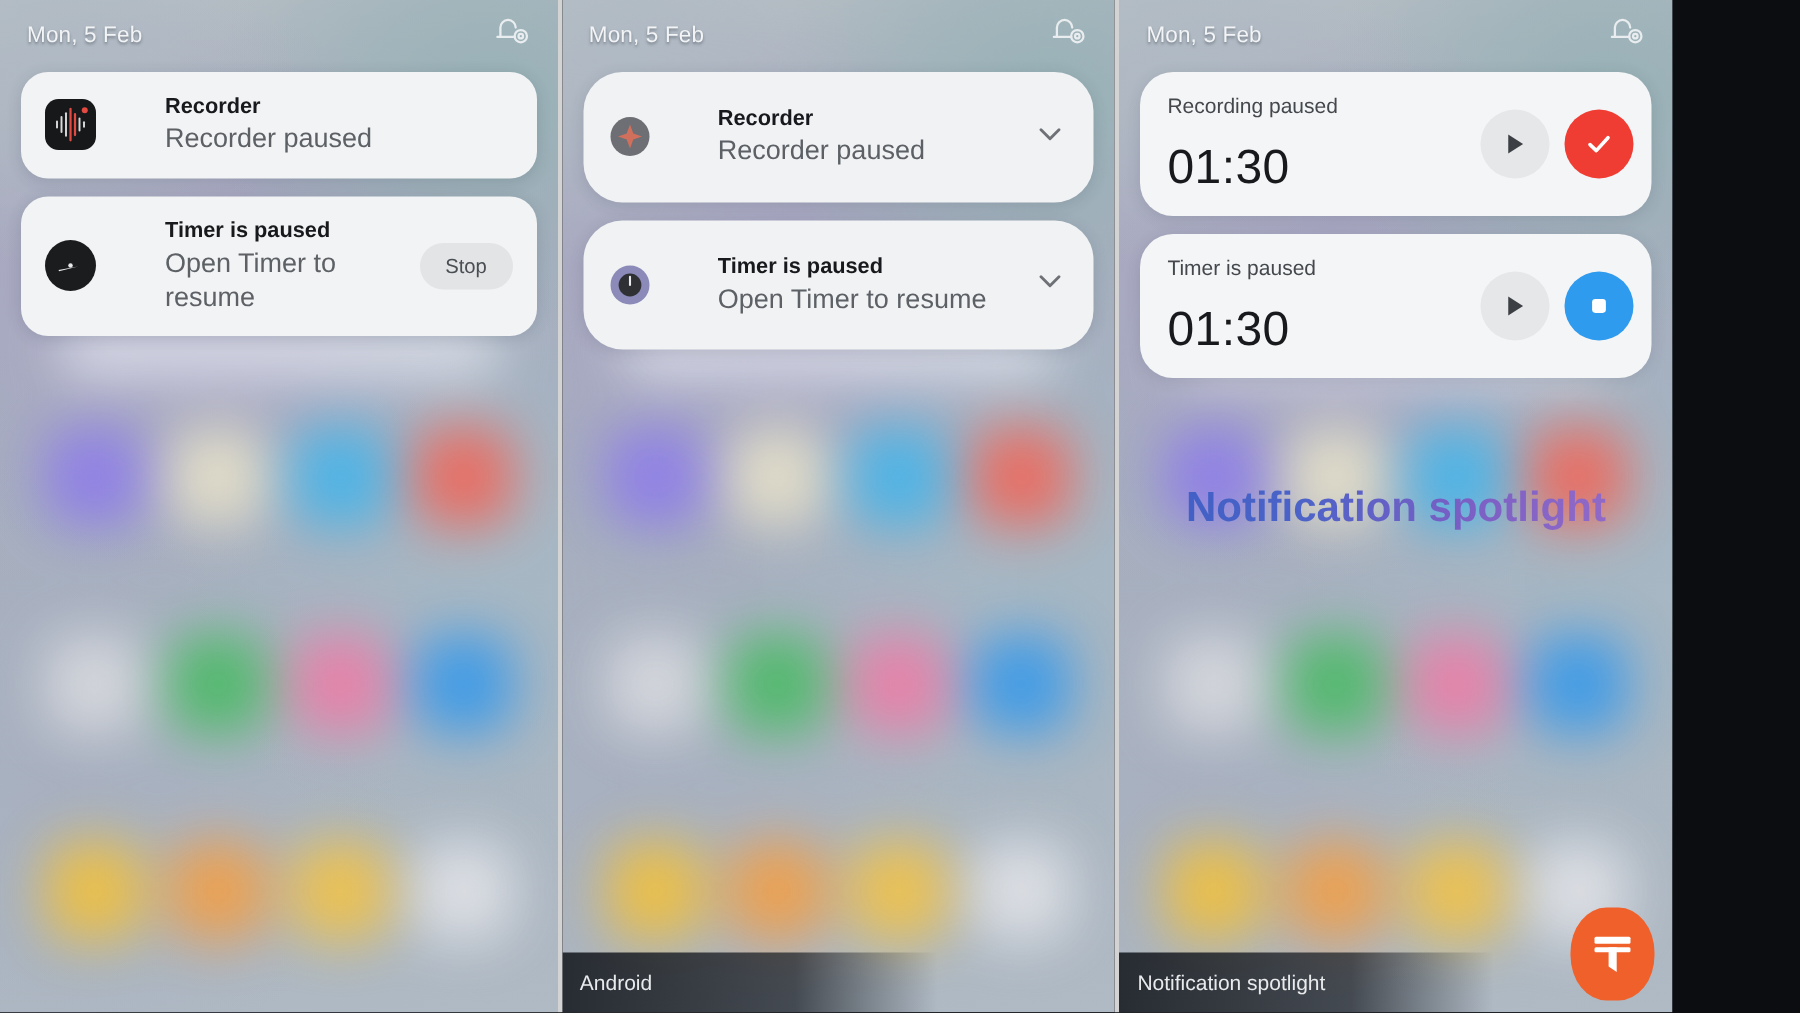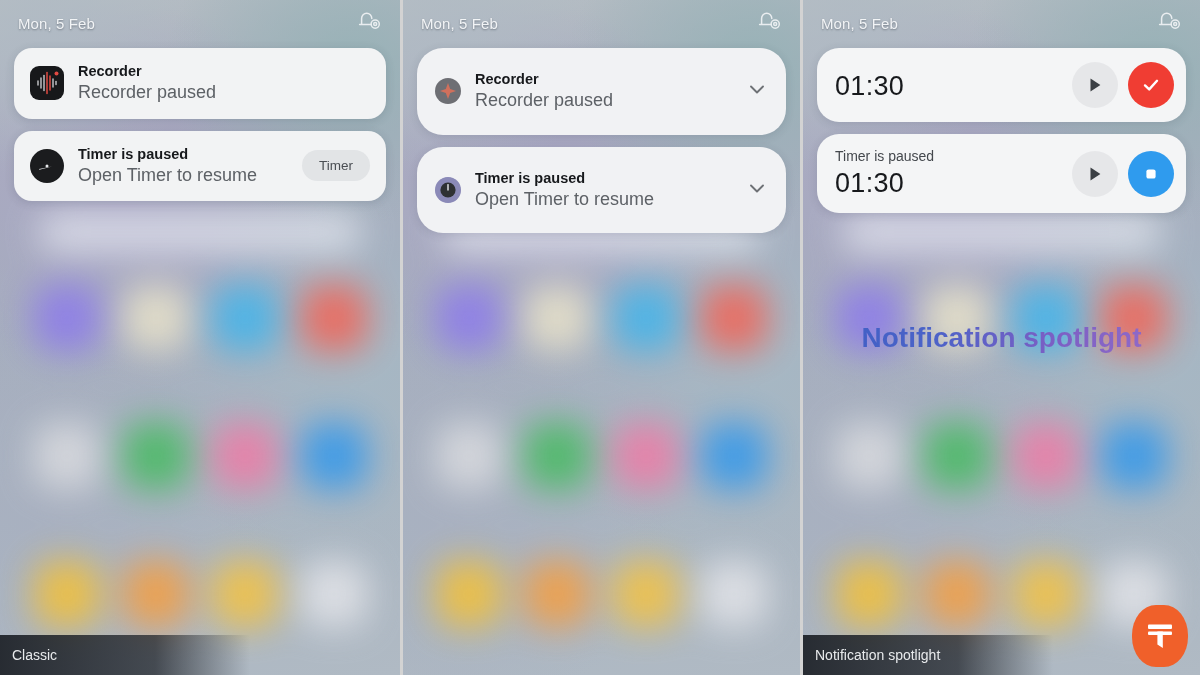--- a/index.html
+++ b/index.html
@@ -1,19 +1,19 @@
 <!DOCTYPE html>
 <html><head>
 <meta charset="utf-8">
 <style>
   * { margin:0; padding:0; box-sizing:border-box; }
   html,body{ width:1200px; height:675px; overflow:hidden; background:#0b0d10; }
   body{ font-family:"Liberation Sans", sans-serif; }
 
-  .stage{ position:relative; width:1200px; height:675px; display:flex; }
+  .stage{ position:relative; width:1115px; height:675px; display:flex; }
 
   .panel{ position:relative; width:400px; height:675px; overflow:hidden; }
   .panel + .panel{ border-left:3px solid rgba(255,255,255,.82); }
 
   
   .wall{
     position:absolute; inset:0;
     background:
       radial-gradient(220px 200px at 12% 6%,  rgba(176,186,196,.95), transparent 70%),
       radial-gradient(260px 220px at 88% 10%, rgba(150,178,182,.95), transparent 72%),
@@ -42,21 +42,21 @@
   
   .cards{ position:absolute; left:14px; right:14px; top:48px; }
 
   
   .card-classic{
     background:#f2f3f4; border-radius:18px; margin-bottom:12px;
     display:flex; align-items:center; gap:14px; padding:14px 16px;
     box-shadow:0 2px 10px rgba(40,50,70,.16);
   }
   .c-appicon{ width:34px; height:34px; border-radius:9px; flex:0 0 34px; position:relative; overflow:hidden; }
-  .c-texts{ flex:1 1 auto; min-width:0; }
+  .c-texts{ flex:1 1 auto; min-width:0;margin-left:32px; }
   .c-title{ font-size:14.5px; font-weight:bold; color:#17191c; line-height:1.25; }
   .c-sub{ font-size:18px; color:#5d6166; line-height:1.3; margin-top:1px; }
   .stopbtn{ background:#e2e4e6; color:#4a4e53; font-size:13.5px;
             border:none; border-radius:16px; padding:8px 17px; cursor:pointer; }
 
   
   .card-android{
     background:#f1f2f4; border-radius:26px; margin-bottom:12px;
     display:flex; align-items:center; gap:14px; padding:22px 18px;
     box-shadow:0 2px 10px rgba(40,50,70,.14);
@@ -65,21 +65,21 @@
   .chev{ width:22px; height:22px; flex:0 0 22px; opacity:.72; }
 
   
   .card-spot{
     background:#f4f5f6; border-radius:22px; margin-bottom:12px;
     display:flex; align-items:center; gap:10px; padding:14px 12px 14px 18px;
     box-shadow:0 2px 10px rgba(40,50,70,.14);
   }
   .s-texts{ flex:1 1 auto; min-width:0; }
   .s-label{ font-size:14px; color:#44484d; line-height:1.2; }
-  .s-time{ font-size:27px; color:#17191c; line-height:1.16; margin-top:3px; letter-spacing:.3px; }
+  .s-time{ font-size:32px; color:#17191c; line-height:1.16; margin-top:14px; letter-spacing:.3px; }
   .rbtn{ width:46px; height:46px; border-radius:50%; flex:0 0 46px;
          display:flex; align-items:center; justify-content:center; border:none; cursor:pointer; }
   .rbtn.play{ background:#e6e7e9; }
 
   
   .promo{ position:absolute; left:0; right:0; top:318px; text-align:center; }
   .promo-kicker{ font-size:21px; color:#b7bcc0; letter-spacing:.2px; }
   .promo-head{ font-size:28px; font-weight:bold; margin-top:4px;
     background:linear-gradient(90deg,#3c5ec4 0%,#4b63c8 32%,#7a5fc4 62%,#9b6ec9 100%);
     -webkit-background-clip:text; background-clip:text; color:transparent; }
@@ -164,28 +164,25 @@
           <svg viewBox="0 0 34 34" style="position:absolute;inset:0">
             <circle cx="17" cy="17" r="15.5" fill="#1b1c1e"></circle>
             <path d="M9 20 L22 17.6 L9.4 20.8 Z" fill="#e9eaec"></path>
             <circle cx="17" cy="17" r="1.5" fill="#e9eaec"></circle>
           </svg>
         </div>
         <div class="c-texts">
           <div class="c-title">Timer is paused</div>
           <div class="c-sub">Open Timer to resume</div>
         </div>
-        <button class="stopbtn">Timer</button>
-      </div>
-
-    </div>
-
-    <div class="caption">
-      <span>Classic</span>
-    </div>
+        <button class="stopbtn">Stop</button>
+      </div>
+
+    </div>
+
   </section>
 
   <section class="panel">
     <div class="wall">
       <div class="blurlayer">
         <div class="searchbar"></div>
         <div class="grid">
           <div class="ic" style="background:#8e7ee8"></div>
           <div class="ic" style="background:#e4dfc9"></div>
           <div class="ic" style="background:#49b4e8"></div>
@@ -248,20 +245,23 @@
         </div>
         <div>
           <svg class="chev" viewBox="0 0 22 22" fill="none" stroke="#3c4045" stroke-width="1.9" stroke-linecap="round" stroke-linejoin="round">
               <path d="M5 8.5 L11 14.5 L17 8.5"></path>
             </svg>
         </div>
       </div>
 
     </div>
 
+    <div class="caption">
+      <span>Android</span>
+    </div>
   </section>
 
   <section class="panel">
     <div class="wall">
       <div class="blurlayer">
         <div class="searchbar"></div>
         <div class="grid">
           <div class="ic" style="background:#8e7ee8"></div>
           <div class="ic" style="background:#e4dfc9"></div>
           <div class="ic" style="background:#49b4e8"></div>
@@ -287,20 +287,21 @@
           <circle cx="19.2" cy="15.1" r="4.1"></circle>
           <circle cx="19.2" cy="15.1" r="1.5"></circle>
         </svg>
       </div>
     </div>
 
     <div class="cards">
 
       <div class="card-spot">
         <div class="s-texts">
+          <div class="s-label">Recording paused</div>
           <div class="s-time">01:30</div>
         </div>
         <button class="rbtn play">
           <svg width="18" height="18" viewBox="0 0 18 18">
             <path d="M4.5 2.6 L14.4 9 L4.5 15.4 Z" fill="#3c4045"></path>
             </svg>
         </button>
         <button class="rbtn" style="background:#f03d33">
           <svg width="22" height="22" viewBox="0 0 22 22" fill="none" stroke="#fff" stroke-width="2.4" stroke-linecap="round" stroke-linejoin="round">
             <path d="M5 11.4 L9.2 15.4 L17 6.8"></path>

